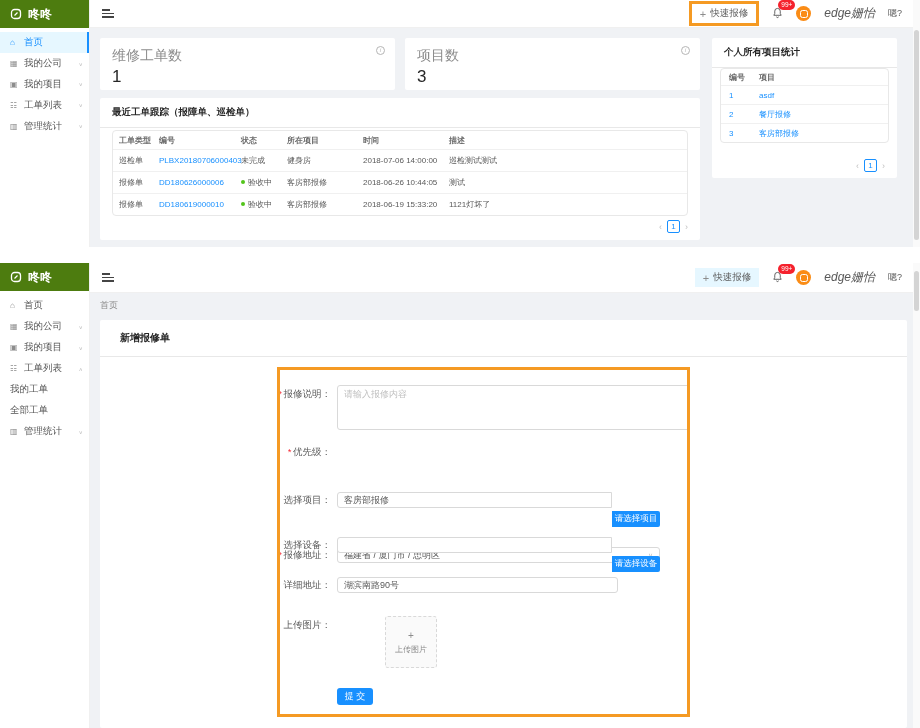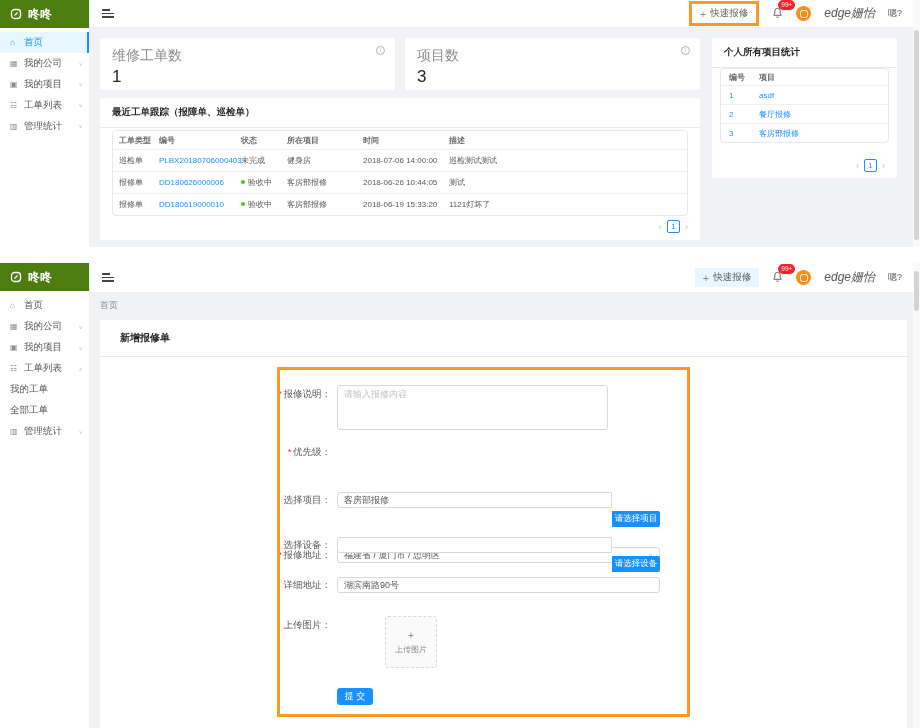--- a/index.html
+++ b/index.html
@@ -84,26 +84,26 @@
 
   
   .crumb { position:absolute; left:100px; top:36px; font-size:9px; color:#8c8c8c; }
   #formcard { left:100px; top:57px; width:807px; height:408px; }
   #formcard .ctitle { padding:11px 20px; font-size:10px; }
   #formcard .cdiv { margin:0; }
   .frow { position:absolute; display:flex; align-items:center; }
   .flabel { width:117px; text-align:right; font-size:9.5px; color:#595959; padding-right:6px; white-space:nowrap; }
   .req { color:#f5222d; margin-right:2px; font-size:9px; }
   .fctrl { width:323px; display:flex; align-items:center; }
-  textarea.inp { width:271px; height:45px; resize:none; }
+  textarea.inp { width:353px; height:45px; resize:none; }
   .inp { border:1px solid #d9d9d9; border-radius:3px; font-size:9px; color:#595959;
     padding:2px 6px; outline:none; background:#fff;
     font-family:"Liberation Sans","DejaVu Sans",sans-serif; }
   .inp::placeholder { color:#bfbfbf; }
-  input.inp { height:16px; width:323px; }
+  input.inp { height:16px; width:281px; }
   .withbtn input.inp { width:275px; border-radius:3px 0 0 3px; }
   .selbtn { width:48px; height:16px; background:#1890ff; color:#fff; border:none;
     font-size:8.5px; border-radius:0 2px 2px 0; cursor:pointer;margin-top:38px; }
   .fakesel { width:323px; height:16px; border:1px solid #d9d9d9; border-radius:3px;
     font-size:9px; color:#595959; padding:0 6px; display:flex; align-items:center; background:#fff; }
   .fakesel .chev { margin-left:auto; color:#bfbfbf; font-size:7px; transform:scaleY(.8); }
   .radio { display:flex; align-items:center; gap:4px; margin-right:16px; font-size:9.5px; cursor:pointer; }
   .rc { width:10px; height:10px; border:1px solid #d9d9d9; border-radius:50%; background:#fff; position:relative; }
   .radio.checked .rc { border-color:#1890ff; }
   .radio.checked .rc::after { content:""; position:absolute; left:2px; top:2px; width:4px; height:4px;

